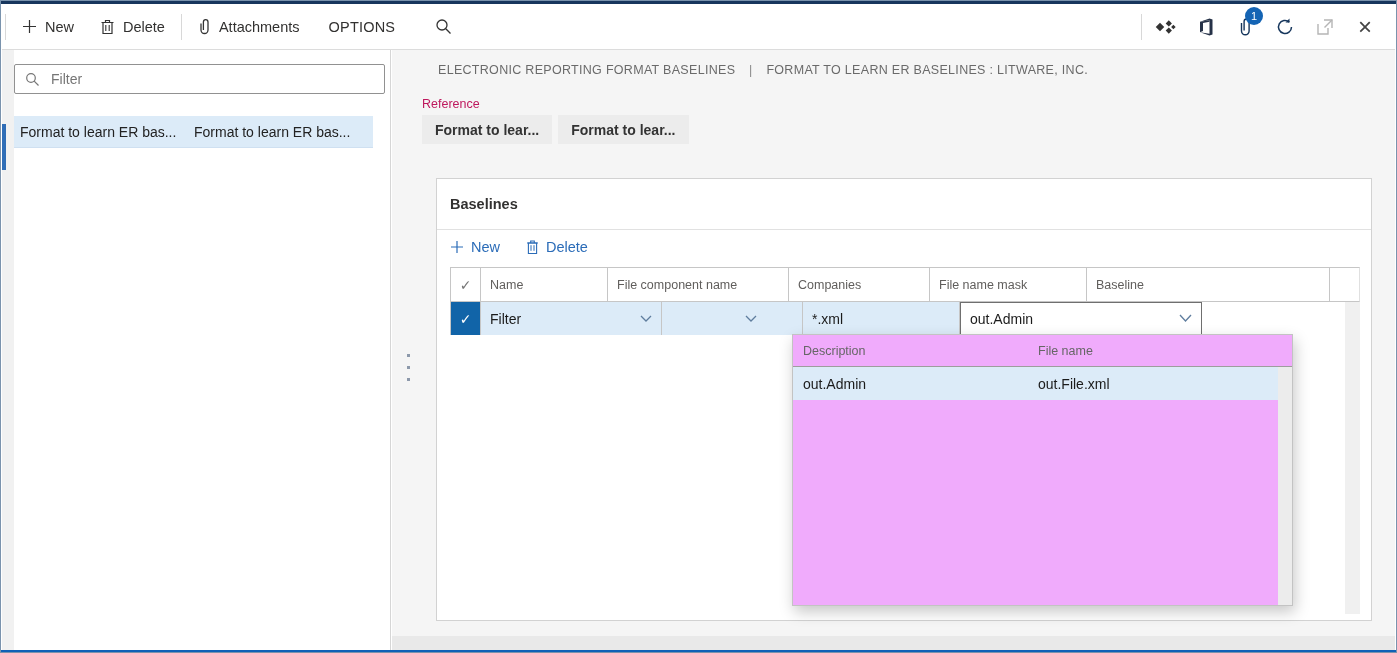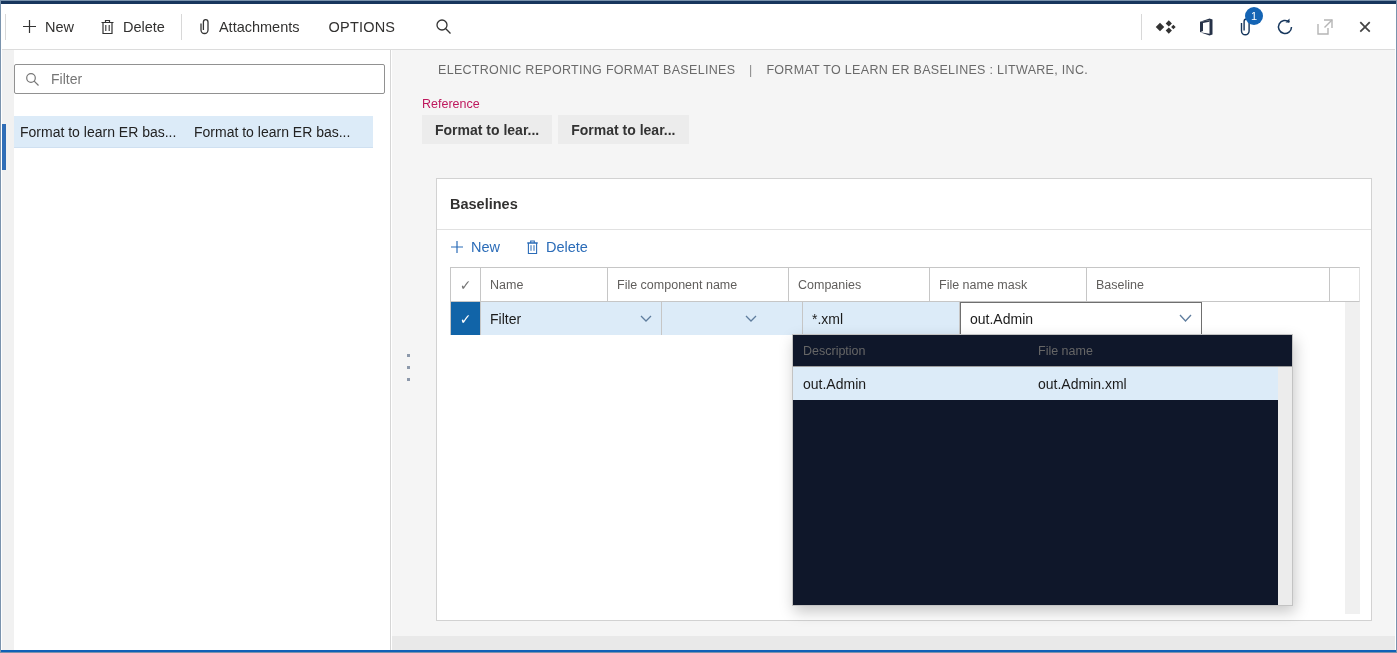--- a/index.html
+++ b/index.html
@@ -81,21 +81,21 @@
   .c-base{width:243px;}
   .c-fill{flex:1;border-left:1px solid #c6c6c6;height:100%;}
   .hdr-check{color:#767676;font-size:14px;}
   .row-check{background:#1164a8;color:#fff;font-size:14px;font-weight:bold;}
   .combo-open{background:#fff;border:1px solid #6f6f6f;height:33px;display:flex;align-items:center;
     justify-content:space-between;padding:0 9px;box-sizing:border-box;width:100%;cursor:pointer;}
   .chev{color:#5f7d9e;}
   .grid-scroll{position:absolute;right:0;top:35px;width:15px;height:312px;background:#f0f0f0;}
 
   
-  .lookup-flyout{position:absolute;left:400px;top:285px;width:501px;height:272px;background:#0f172a;
+  .lookup-flyout{position:absolute;left:400px;top:285px;width:501px;height:272px;background:#f0abfc;
     border:1px solid #c3c3c3;box-shadow:2px 6px 14px rgba(0,0,0,.22);z-index:20;box-sizing:border-box;}
   .lk-header{height:31px;display:flex;align-items:center;border-bottom:1px solid #9d9d9d;
     color:#666;font-size:12.5px;}
   .lk-cell1{width:245px;padding-left:10px;box-sizing:border-box;}
   .lk-cell2{flex:1;}
   .lk-row{height:33px;display:flex;align-items:center;background:#dcebf8;font-size:14px;color:#1b1b1b;cursor:pointer;}
   .lk-scroll{position:absolute;right:0;top:32px;bottom:0;width:14px;background:#ececec;}
 
   svg{display:block;}
 </style>
@@ -308,21 +308,21 @@
       </div>
     </div>
 
     <div class="lookup-flyout">
       <div class="lk-header">
         <div class="lk-cell1">Description</div>
         <div class="lk-cell2">File name</div>
       </div>
       <div class="lk-row">
         <div class="lk-cell1">out.Admin</div>
-        <div class="lk-cell2">out.Admin.xml</div>
+        <div class="lk-cell2">out.File.xml</div>
       </div>
       <div class="lk-scroll"></div>
     </div>
 
     <div class="main-bottom"></div>
   </div>
 
   <div class="edge-bottom"></div>
 </div>
 

